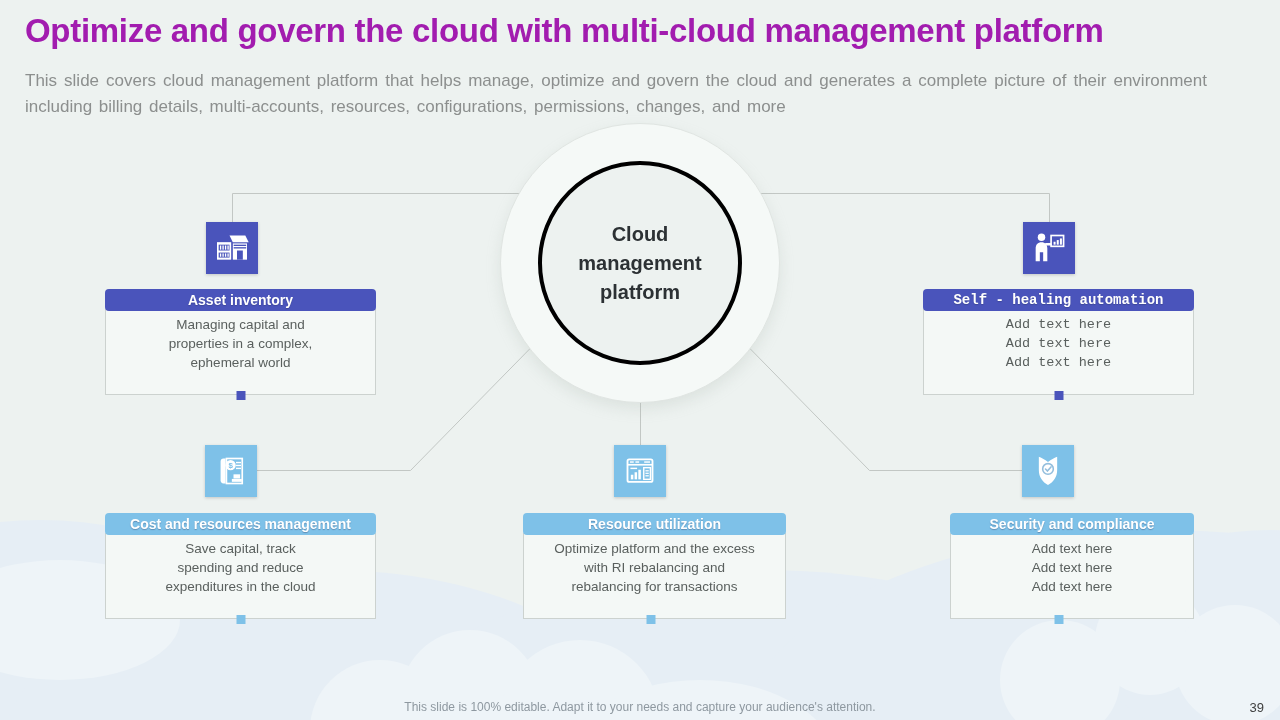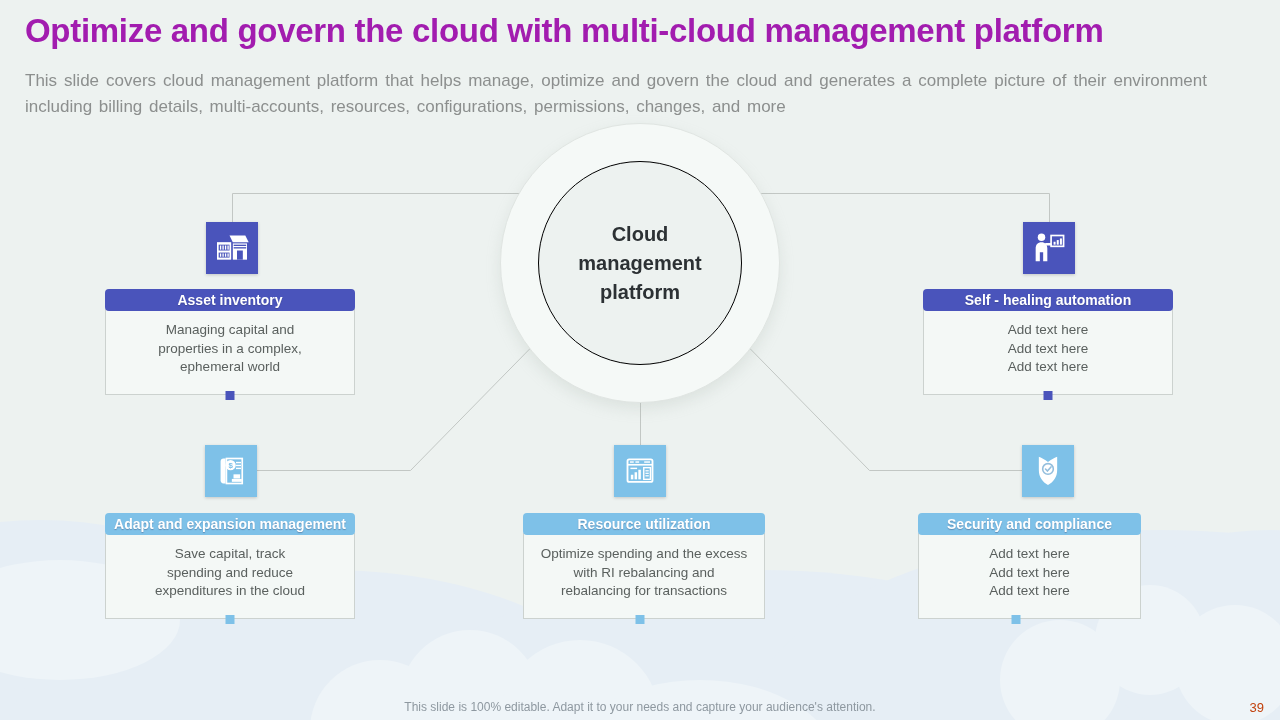--- a/index.html
+++ b/index.html
@@ -24,72 +24,72 @@
   }
 
   
   .ring-outer {
     position:absolute; left:500px; top:123px; width:280px; height:280px;
     border-radius:50%; background:#f5f9f7; border:1px solid #e0e5e2;
     box-shadow:0 6px 14px rgba(170,182,177,0.25);
   }
   .ring-inner {
     position:absolute; left:538px; top:161px; width:204px; height:204px;
-    border-radius:50%; background:#edf2f0; border:1px solid #000000;
+    border-radius:50%; background:#edf2f0; border:4px solid #000000;
     display:flex; flex-direction:column; align-items:center; justify-content:center;
   }
   .center-line {
     font-size:20px; font-weight:bold; color:#2c3134; line-height:1.45;
   }
 
   
   .tile {
     position:absolute; width:52px; height:52px;
     display:flex; align-items:center; justify-content:center;
     box-shadow:0 1px 3px rgba(0,0,0,0.18);
   }
   #tile-asset { left:206px; top:222px; }
   #tile-heal  { left:1023px; top:222px; }
   #tile-cost  { left:205px; top:445px; }
   #tile-res   { left:614px; top:445px; }
   #tile-sec   { left:1022px; top:445px; }
 
   
-  .card { position:absolute; width:250px; }
+  .card { position:absolute; width:271px; }
   #card-asset { left:105px; top:289px; }
-  #card-heal  { left:923px; top:289px; }
+  #card-heal  { left:923px; top:289px;font-family:Liberation Mono, monospace; }
   #card-cost  { left:105px; top:513px; }
   #card-res   { left:515px; top:513px;padding-left:8px; }
-  #card-sec   { left:891px; top:513px;padding-left:27px; }
+  #card-sec   { left:923px; top:513px;padding-left:27px; }
   .card-hd {
     height:22px; line-height:22px; border-radius:4px;
     text-align:center; font-size:14px; font-weight:bold; color:#ffffff;
     text-shadow:0 1px 1px rgba(40,50,90,0.35);
     position:relative; z-index:2;
   }
   .card-bd {
     margin-top:-2px; min-height:86px;
     background:#f4f8f6; border:1px solid #ccd2cf;
-    display:flex; flex-direction:column; align-items:center; justify-content:center;
+    display:flex; flex-direction:column; align-items:center; justify-content:flex-start;
     padding:6px 4px 12px;
     font-size:13.5px; line-height:1.4; color:#5a605e; text-align:center;
   }
   .card-dot {
     position:absolute; left:50%; bottom:-5px; transform:translateX(-50%);
     width:9px; height:9px; z-index:3;
   }
 
   
   .footer-note {
     position:absolute; left:0; right:0; bottom:6px;
     text-align:center; font-size:12px; color:#8e98a0;margin-top:29px;
   }
   .page-number {
     position:absolute; right:16px; bottom:5px;
-    font-size:13px; color:#c2410c;
+    font-size:13px; color:#404040;
   }
 </style>
 </head>
 <body>
 
 <div class="slide">
 
   <svg class="layer" viewBox="0 0 1280 720" aria-hidden="true">
     <g fill="#e6eef5">
       <ellipse cx="40" cy="640" rx="220" ry="120"></ellipse>
@@ -234,33 +234,33 @@
     <div class="card-hd" style="background-color: rgb(74, 84, 187);">Self - healing automation</div>
     <div class="card-bd">
       <div>Add text here</div>
       <div>Add text here</div>
       <div>Add text here</div>
     </div>
     <div class="card-dot" style="background-color: rgb(74, 84, 187);"></div>
   </div>
 
   <div class="card" id="card-cost">
-    <div class="card-hd" style="background-color: rgb(126, 193, 232);">Adapt and expansion management</div>
+    <div class="card-hd" style="background-color: rgb(126, 193, 232);">Cost and resources management</div>
     <div class="card-bd">
       <div>Save capital, track</div>
       <div>spending and reduce</div>
       <div>expenditures in the cloud</div>
     </div>
     <div class="card-dot" style="background-color: rgb(126, 193, 232);"></div>
   </div>
 
   <div class="card" id="card-res">
     <div class="card-hd" style="background-color: rgb(126, 193, 232);">Resource utilization</div>
     <div class="card-bd">
-      <div>Optimize spending and the excess</div>
+      <div>Optimize platform and the excess</div>
       <div>with RI rebalancing and</div>
       <div>rebalancing for transactions</div>
     </div>
     <div class="card-dot" style="background-color: rgb(126, 193, 232);"></div>
   </div>
 
   <div class="card" id="card-sec">
     <div class="card-hd" style="background-color: rgb(126, 193, 232);">Security and compliance</div>
     <div class="card-bd">
       <div>Add text here</div>

